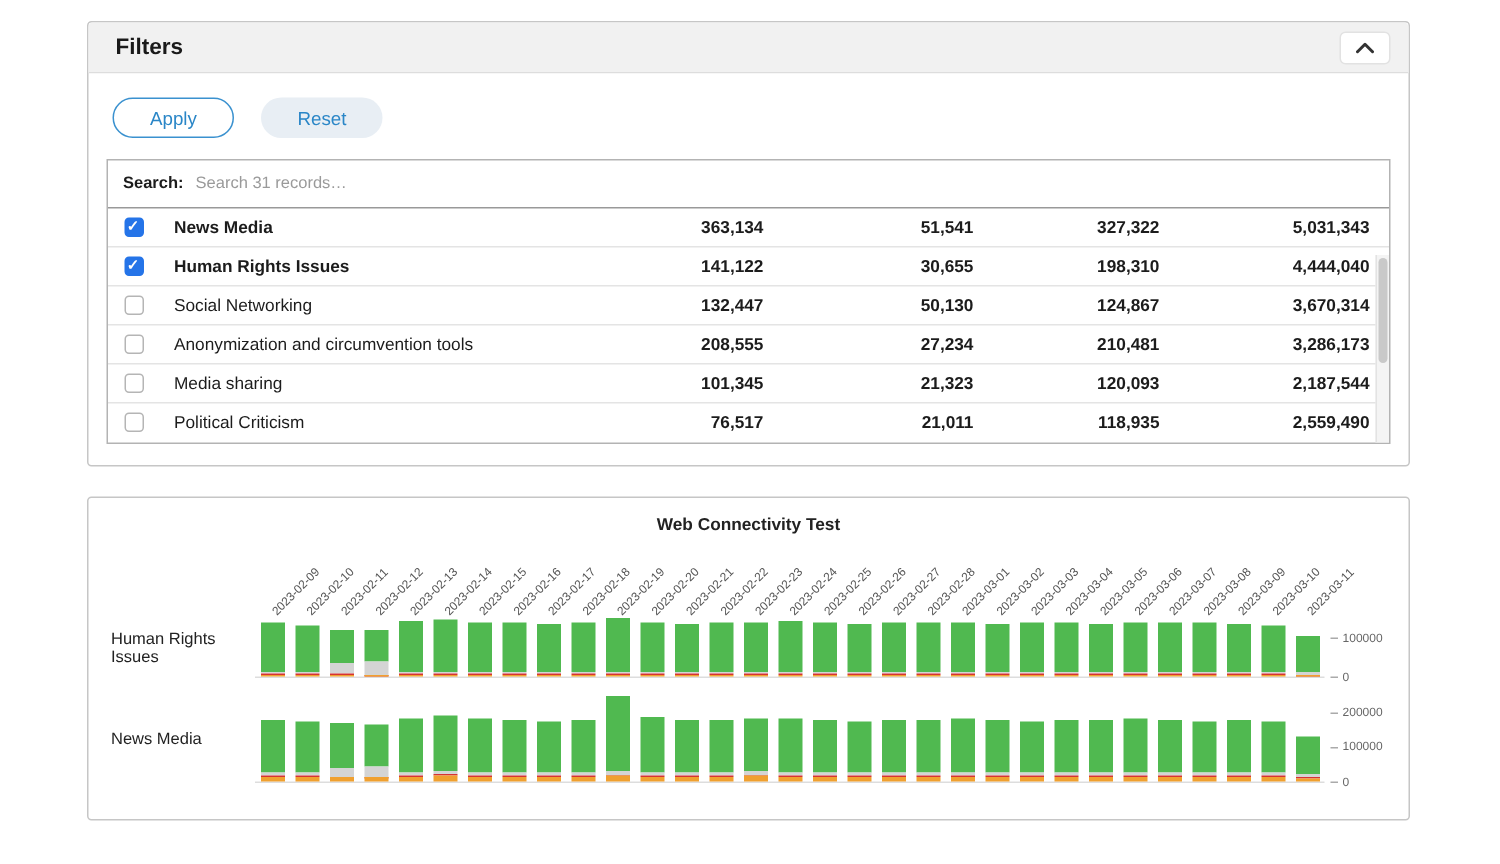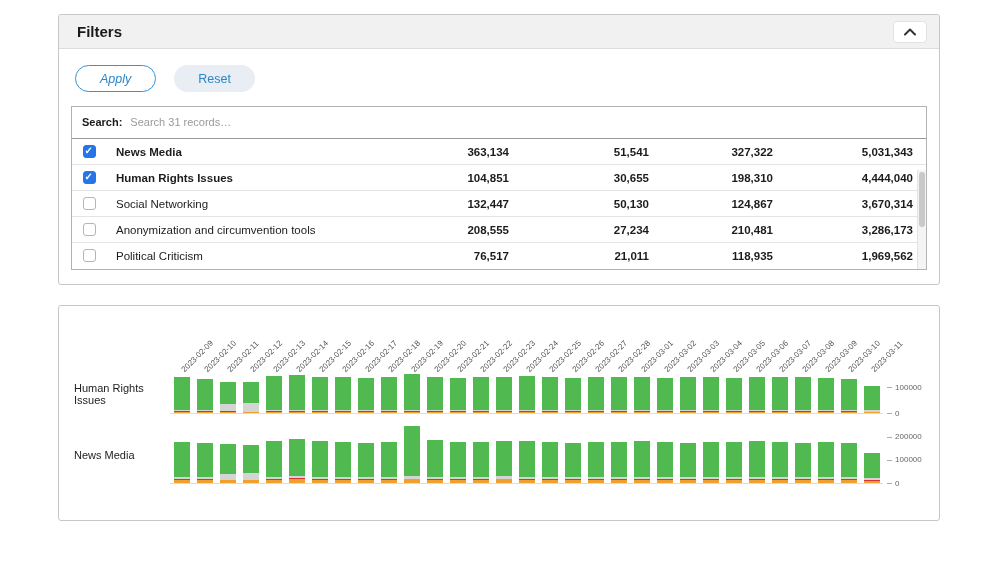--- a/index.html
+++ b/index.html
@@ -23,21 +23,21 @@
   .collapse-btn {
     width:34px; height:22px; background:#fff; border:1px solid #e2e2e2; border-radius:4px;
     display:flex; align-items:center; justify-content:center; cursor:pointer; padding:0;
   }
   .filters-body { padding:14px 12px; }
   .btn-row { display:flex; gap:18px; margin:2px 0 14px 4px; }
   .btn {
     height:27px; border-radius:14px; font-size:12.5px; padding:0 24px; cursor:pointer;
     font-family:"Liberation Sans", sans-serif;
   }
-  .btn.apply { background:#fff; border:1.5px solid #3a91cf; color:#2a86c7;font-style:italic; }
+  .btn.apply { background:#fff; border:1.5px solid #3a91cf; color:#2a86c7; }
   .btn.reset { background:#e8eef4; border:none; color:#2a86c7; }
 
   .table-wrap { position:relative; border:1px solid #b3b3b3; }
   table { width:100%; border-collapse:collapse; table-layout:fixed; font-size:11.5px; }
   thead th {
     height:27px; font-size:11px; font-weight:700; text-align:left;
     padding:0 10px; border-left:1px solid #ccc; border-bottom:1px solid #bbb;
     background:#fff; cursor:pointer; white-space:nowrap;
   }
   thead th:first-child { border-left:none; }
@@ -143,21 +143,21 @@
                 <td class="cb-cell"><span class="cb checked"></span></td>
                 <td class="cat bold">News Media</td>
                 <td class="num">363,134</td>
                 <td class="num">51,541</td>
                 <td class="num">327,322</td>
                 <td class="num">5,031,343</td>
               </tr>
               <tr>
                 <td class="cb-cell"><span class="cb checked"></span></td>
                 <td class="cat bold">Human Rights Issues</td>
-                <td class="num">104,851</td>
+                <td class="num">141,122</td>
                 <td class="num">30,655</td>
                 <td class="num">198,310</td>
                 <td class="num">4,444,040</td>
               </tr>
               <tr>
                 <td class="cb-cell"><span class="cb"></span></td>
                 <td class="cat">Social Networking</td>
                 <td class="num">132,447</td>
                 <td class="num">50,130</td>
                 <td class="num">124,867</td>
@@ -166,37 +166,46 @@
               <tr>
                 <td class="cb-cell"><span class="cb"></span></td>
                 <td class="cat">Anonymization and circumvention tools</td>
                 <td class="num">208,555</td>
                 <td class="num">27,234</td>
                 <td class="num">210,481</td>
                 <td class="num">3,286,173</td>
               </tr>
               <tr>
                 <td class="cb-cell"><span class="cb"></span></td>
+                <td class="cat">Media sharing</td>
+                <td class="num">101,345</td>
+                <td class="num">21,323</td>
+                <td class="num">120,093</td>
+                <td class="num">2,187,544</td>
+              </tr>
+              <tr>
+                <td class="cb-cell"><span class="cb"></span></td>
                 <td class="cat">Political Criticism</td>
                 <td class="num">76,517</td>
                 <td class="num">21,011</td>
                 <td class="num">118,935</td>
-                <td class="num">1,969,562</td>
+                <td class="num">2,559,490</td>
               </tr>
             </tbody>
         </table>
         <div class="vscroll">
             <div class="thumb"></div>
           </div>
       </div>
     </div>
   </section>
 
   <section class="card chart-card">
     <div class="chart-area">
+      <div class="chart-title">Web Connectivity Test</div>
       <div class="dates-strip" id="dates" style="width: 713px;">
           <span class="date-label" style="left: 13.5px;">2023-02-09</span>
           <span class="date-label" style="left: 36.5px;">2023-02-10</span>
           <span class="date-label" style="left: 59.5px;">2023-02-11</span>
           <span class="date-label" style="left: 82.5px;">2023-02-12</span>
           <span class="date-label" style="left: 105.5px;">2023-02-13</span>
           <span class="date-label" style="left: 128.5px;">2023-02-14</span>
           <span class="date-label" style="left: 151.5px;">2023-02-15</span>
           <span class="date-label" style="left: 174.5px;">2023-02-16</span>
           <span class="date-label" style="left: 197.5px;">2023-02-17</span>

